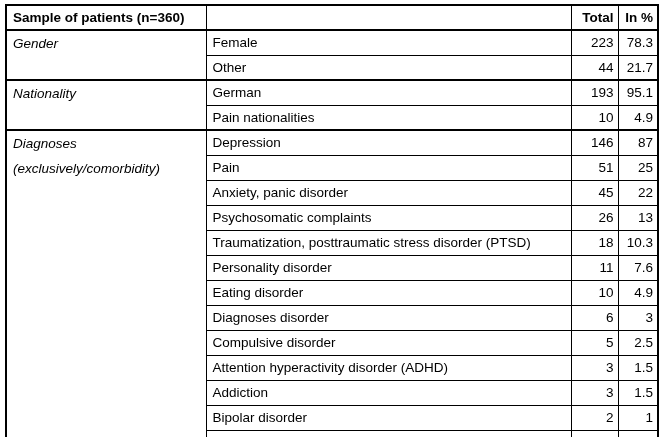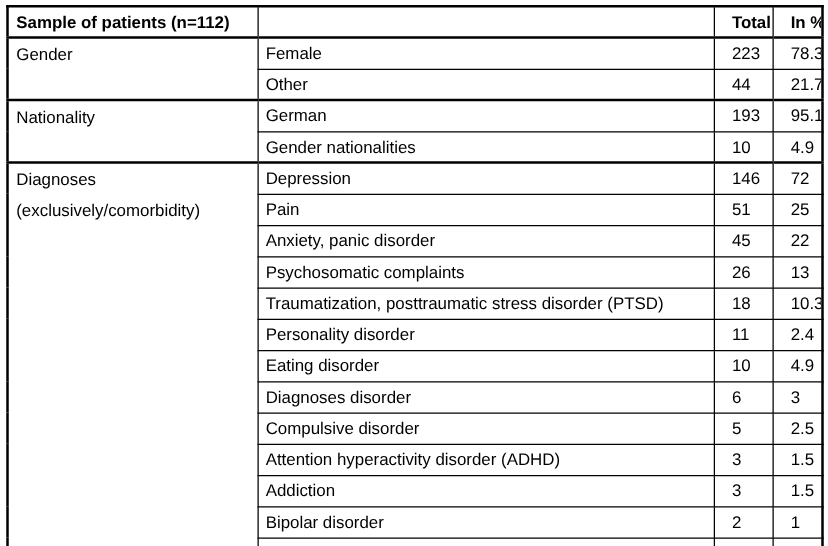--- a/index.html
+++ b/index.html
@@ -34,53 +34,54 @@
     text-align: left;
     vertical-align: middle;
     overflow: hidden;
     white-space: nowrap;
     box-sizing: border-box;
   }
   table.patients .head {
     font-weight: bold;
   }
   table.patients .cat {
+    font-style: italic;
     vertical-align: top;
     line-height: 25px;
     white-space: normal;
     padding-top: 0;
   }
   table.patients th.title {
     font-style: normal;
     vertical-align: middle;
   }
   table.patients .num {
-    text-align: left;
-    padding: 0 14px;
+    text-align: right;
+    padding: 0 4px;
   }
   tr.section-start td,
   tr.section-start th {
     border-top: 2px solid #000;
   }
 </style>
 </head>
 <body>
 
 <div class="page">
   <table class="patients">
     <colgroup>
       <col style="width:200px">
       <col style="width:365px">
       <col style="width:47px">
       <col style="width:40px">
     </colgroup>
 
     <tbody>
         <tr>
-      <th class="head title">Sample of patients (n=112)</th>
+      <th class="head title">Sample of patients (n=360)</th>
       <th class="head"></th>
       <th class="head num">Total</th>
       <th class="head num">In %</th>
     </tr>
 
     <tr class="section-start">
       <td class="cat" rowspan="2">Gender</td>
       <td>Female</td>
       <td class="num">223</td>
       <td class="num">78.3</td>
@@ -91,30 +92,30 @@
       <td class="num">21.7</td>
     </tr>
 
     <tr class="section-start">
       <td class="cat" rowspan="2">Nationality</td>
       <td>German</td>
       <td class="num">193</td>
       <td class="num">95.1</td>
     </tr>
     <tr>
-      <td>Gender nationalities</td>
+      <td>Pain nationalities</td>
       <td class="num">10</td>
       <td class="num">4.9</td>
     </tr>
 
     <tr class="section-start">
       <td class="cat" rowspan="13">Diagnoses (exclusively/comorbidity)</td>
       <td>Depression</td>
       <td class="num">146</td>
-      <td class="num">72</td>
+      <td class="num">87</td>
     </tr>
     <tr>
       <td>Pain</td>
       <td class="num">51</td>
       <td class="num">25</td>
     </tr>
     <tr>
       <td>Anxiety, panic disorder</td>
       <td class="num">45</td>
       <td class="num">22</td>
@@ -125,21 +126,21 @@
       <td class="num">13</td>
     </tr>
     <tr>
       <td>Traumatization, posttraumatic stress disorder (PTSD)</td>
       <td class="num">18</td>
       <td class="num">10.3</td>
     </tr>
     <tr>
       <td>Personality disorder</td>
       <td class="num">11</td>
-      <td class="num">2.4</td>
+      <td class="num">7.6</td>
     </tr>
     <tr>
       <td>Eating disorder</td>
       <td class="num">10</td>
       <td class="num">4.9</td>
     </tr>
     <tr>
       <td>Diagnoses disorder</td>
       <td class="num">6</td>
       <td class="num">3</td>

